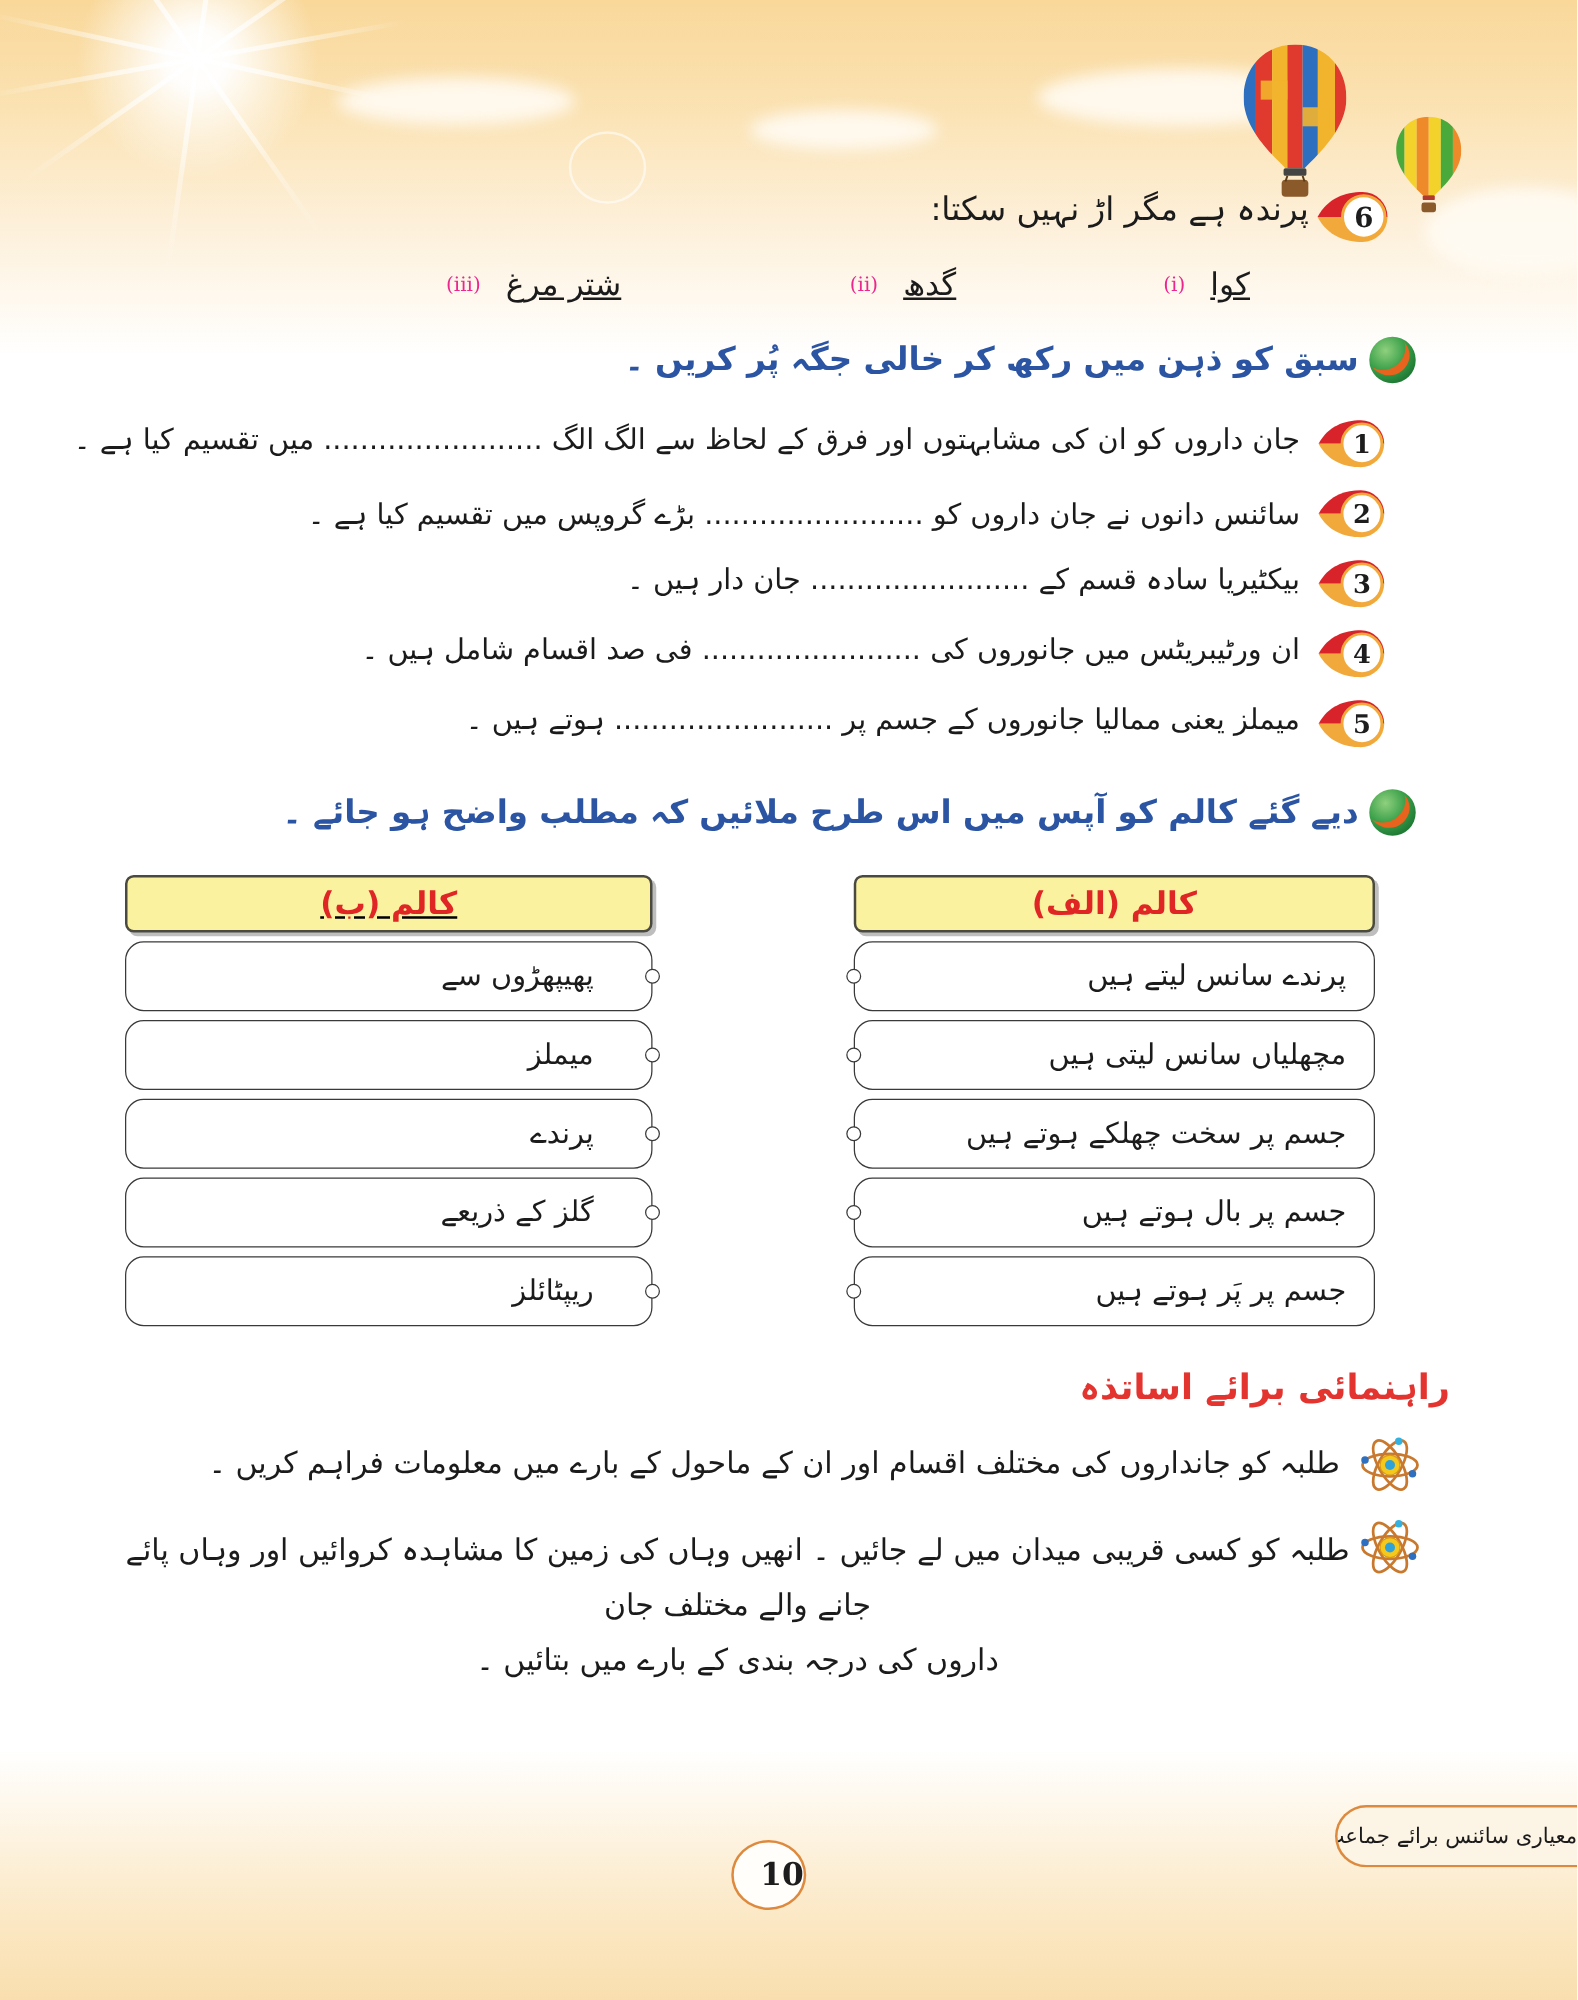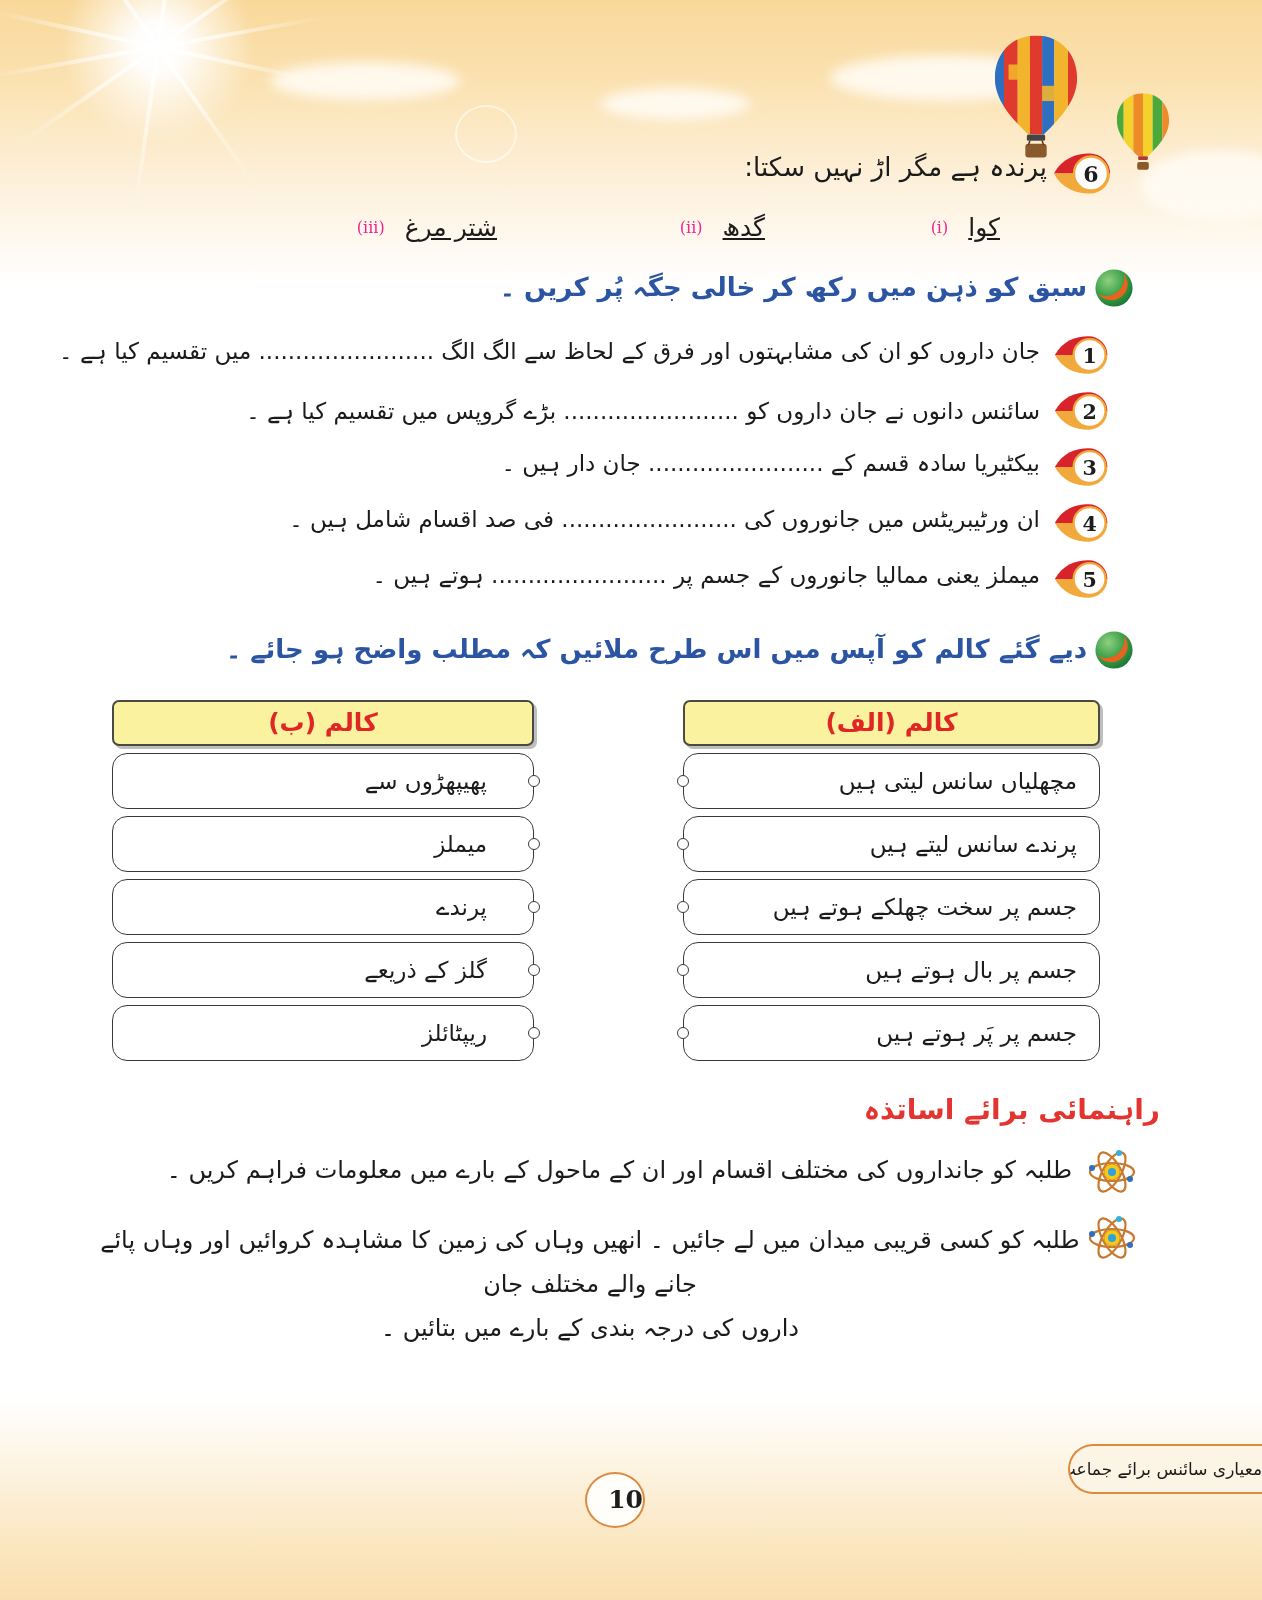--- a/index.html
+++ b/index.html
@@ -226,41 +226,41 @@
   <svg class="sphere" style="left:1094px; top:630px;" viewBox="0 0 42 42">
     <circle cx="21" cy="21" r="19.5" fill="url(#sphereGrad)"></circle>
     <path d="M4 27 C12 31 20 30 26 24 C31 19 33 12 31 6 C38 14 36 24 29 30 C22 36 11 35 4 27 Z" fill="#E8641E"></path>
   </svg>
   <div class="blue-heading urdu" style="right:175px; top:634px;">دیے گئے کالم کو آپس میں اس طرح ملائیں کہ مطلب واضح ہو جائے ۔</div>
 
   <div class="mcol cola" style="left:683px; width:417px;">
     <div class="mhead">کالم (الف)</div>
     <div class="mrow">
       <span class="dot dot-left"></span>
+      <span class="mrow-text urdu">پرندے سانس لیتے ہیں</span>
+    </div>
+    <div class="mrow">
+      <span class="dot dot-left"></span>
       <span class="mrow-text urdu">مچھلیاں سانس لیتی ہیں</span>
     </div>
     <div class="mrow">
       <span class="dot dot-left"></span>
-      <span class="mrow-text urdu">پرندے سانس لیتے ہیں</span>
-    </div>
-    <div class="mrow">
-      <span class="dot dot-left"></span>
       <span class="mrow-text urdu">جسم پر سخت چھلکے ہوتے ہیں</span>
     </div>
     <div class="mrow">
       <span class="dot dot-left"></span>
       <span class="mrow-text urdu">جسم پر بال ہوتے ہیں</span>
     </div>
     <div class="mrow">
       <span class="dot dot-left"></span>
       <span class="mrow-text urdu">جسم پر پَر ہوتے ہیں</span>
     </div>
   </div>
 
-  <div class="mcol colb" style="left:112px; width:422px;">
+  <div class="mcol colb" style="left:100px; width:422px;text-decoration:underline;">
     <div class="mhead">کالم (ب)</div>
     <div class="mrow">
       <span class="dot dot-right"></span>
       <span class="mrow-text urdu">پھیپھڑوں سے</span>
     </div>
     <div class="mrow">
       <span class="dot dot-right"></span>
       <span class="mrow-text urdu">میملز</span>
     </div>
     <div class="mrow">

